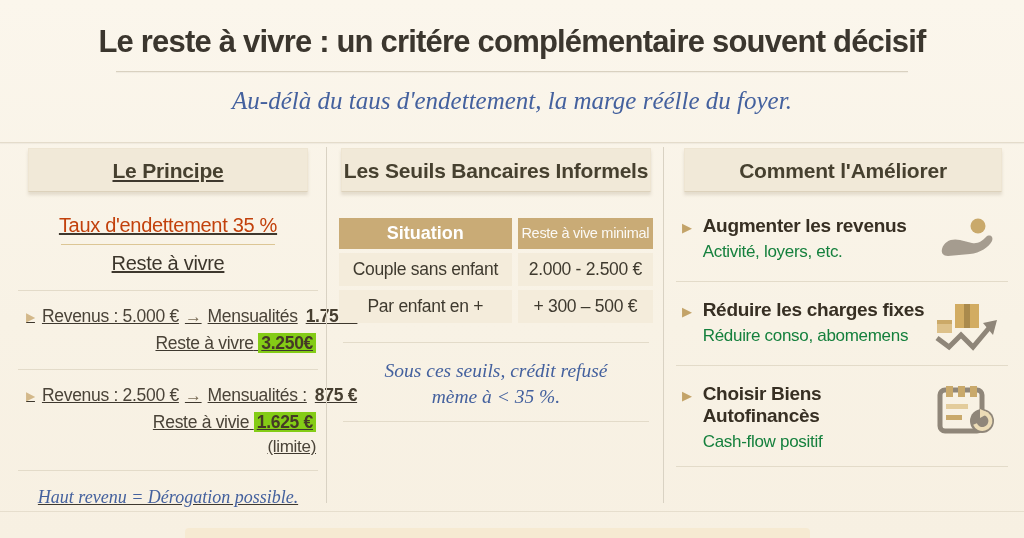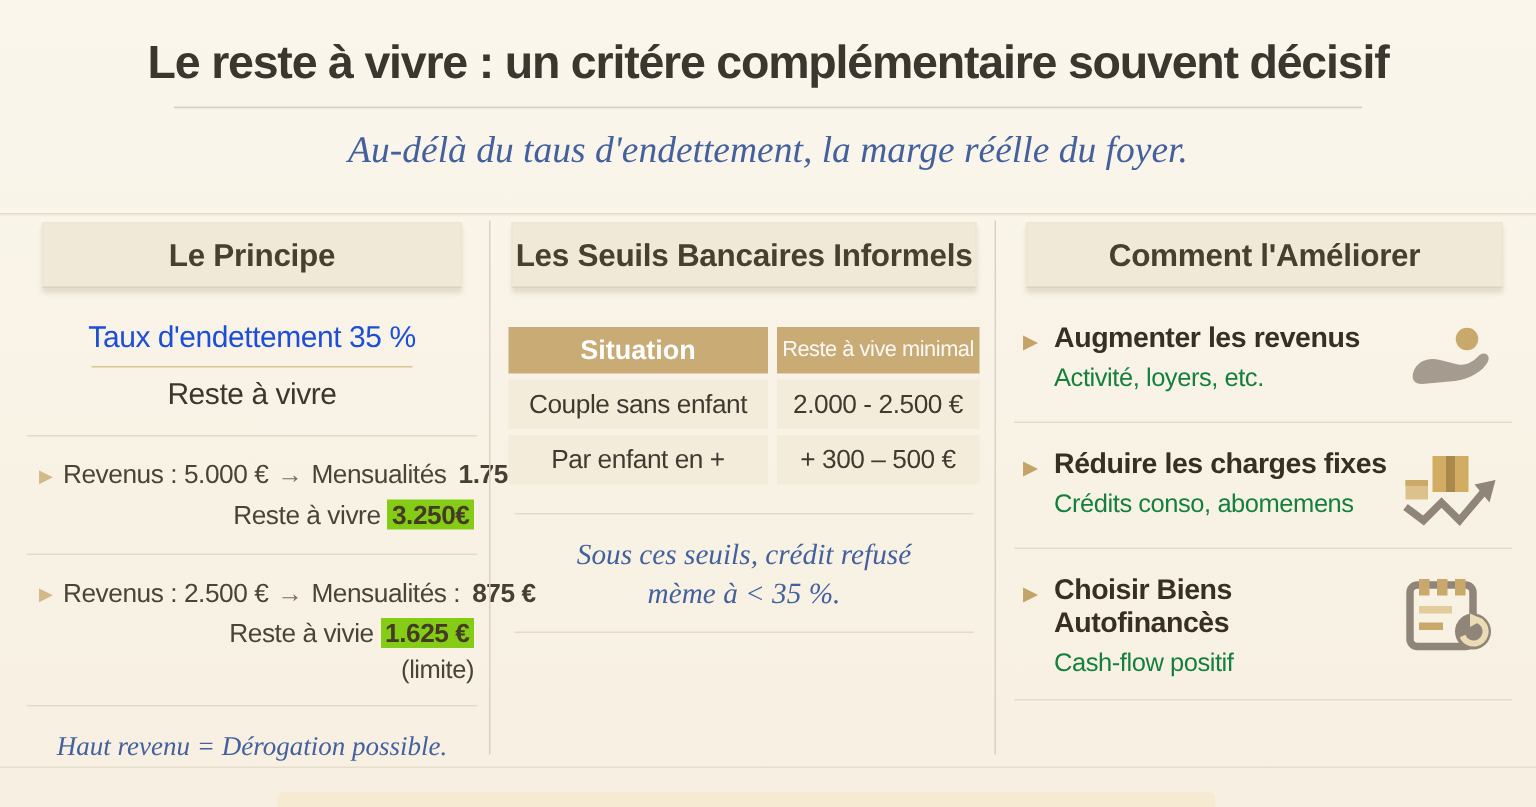--- a/index.html
+++ b/index.html
@@ -20,32 +20,32 @@
     border-bottom:1px solid #d9d1c0; box-shadow:0 1px 1px rgba(0,0,0,.05);
   }
   .subtitle {
     margin-top:15px; text-align:center;
     font-family:"Liberation Serif", serif; font-style:italic;
     font-size:25px; color:#44619e; letter-spacing:0;
   }
   .top-rule { margin-top:27px; border-bottom:1px solid #e4dccb; box-shadow:0 1px 1px rgba(0,0,0,.05); }
   .cols { display:flex; align-items:stretch; height:366px; padding:0 12px 0 14px; }
   .vsep { width:1px; background:#d9d2c3; margin:4px 0 6px; }
-  .col1 { width:312px; padding:0 8px 0 4px; }
+  .col1 { width:312px; padding:0 8px 0 4px;text-decoration:underline; }
   .col2 { width:336px; padding:0 8px 0 10px; }
   .col3 { flex:1; padding:0 4px 0 12px; }
   .panel-head {
     margin:5px 10px 0; height:44px; line-height:44px; text-align:center;
     background:#f1e9d8; border:1px solid #eee5d2; border-bottom:1px solid #ddd2bc;
     box-shadow:0 3px 3px rgba(125,110,80,.18);
     font-size:21px; font-weight:bold; color:#46402f; letter-spacing:-0.2px;
   }
   .divider { border-bottom:1px solid #e3dbc9; }
   
-  .p-line1 { margin-top:22px; text-align:center; font-size:20px; color:#1d4ed8; }
+  .p-line1 { margin-top:22px; text-align:center; font-size:20px; color:#c2410c; }
   .p-underline { width:214px; margin:7px auto 0; border-bottom:1px solid #dcc695; }
   .p-line2 { margin-top:7px; text-align:center; font-size:20px; color:#3c362c; }
   .c1-div { margin-top:15px; }
   .example { margin:15px 2px 0 8px; font-size:17.5px; color:#4a4338; }
   .ex-line1 { display:flex; align-items:baseline; justify-content:space-between; white-space:nowrap; }
   .ex-bullet { color:#d3b88a; font-size:12px; margin-right:7px; align-self:center; }
   .ex-arrow { color:#7b6e58; margin:0 6px; font-size:17px; }
   .ex-left { display:flex; align-items:baseline; }
   .ex-val { font-weight:bold; color:#473f31; margin-left:8px; }
   .ex-line2 { text-align:right; margin-top:6px; }
@@ -190,21 +190,21 @@
           <path d="M8 34 C10 26 18 23 26 25 L38 28 C44 29 48 26 52 22 C55 19 60 21 58 26 C55 32 46 38 36 39 L14 41 C9 41 7 38 8 34 Z" fill="#a59c8f"></path>
         </svg>
       </span>
     </div>
     <div class="c3-div"></div>
 
     <div class="item item2">
       <span class="it-bullet">▶</span>
       <span class="it-text">
         <div class="it-title">Réduire les charges fixes</div>
-        <div class="it-sub">Crédits conso, abomemens</div>
+        <div class="it-sub">Réduire conso, abomemens</div>
       </span>
       <span class="it-icon">
         <svg width="68" height="52" viewBox="0 0 68 52">
           <rect x="3" y="21" width="15" height="13" fill="#ddc18a"></rect>
           <rect x="3" y="21" width="15" height="4" fill="#cba968"></rect>
           <rect x="21" y="5" width="24" height="24" fill="#d2ac62"></rect>
           <rect x="30" y="5" width="6" height="24" fill="#aa8a4c"></rect>
           <path d="M3 39 L15 48 L27 36 L39 48 L55 29" stroke="#8f8679" stroke-width="5" fill="none"></path>
           <path d="M49 24 L63 21 L59 36 Z" fill="#8f8679"></path>
         </svg>

